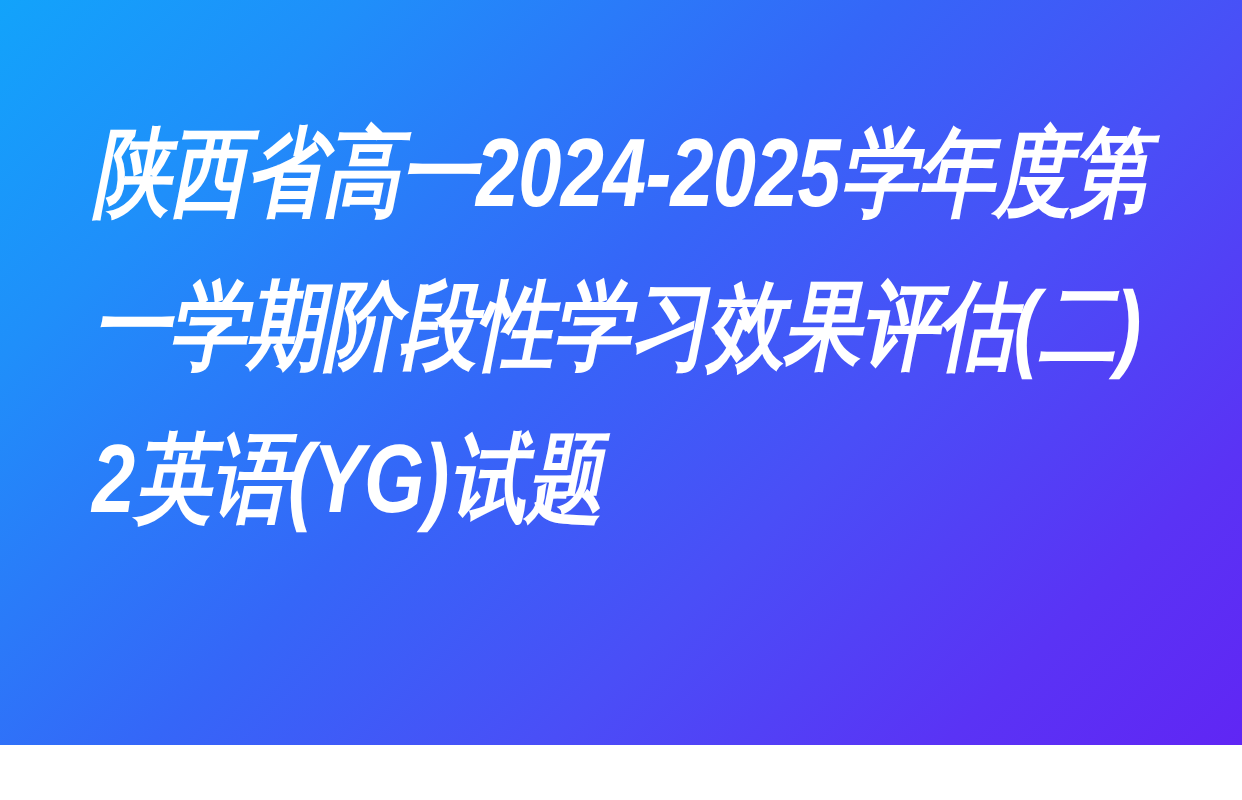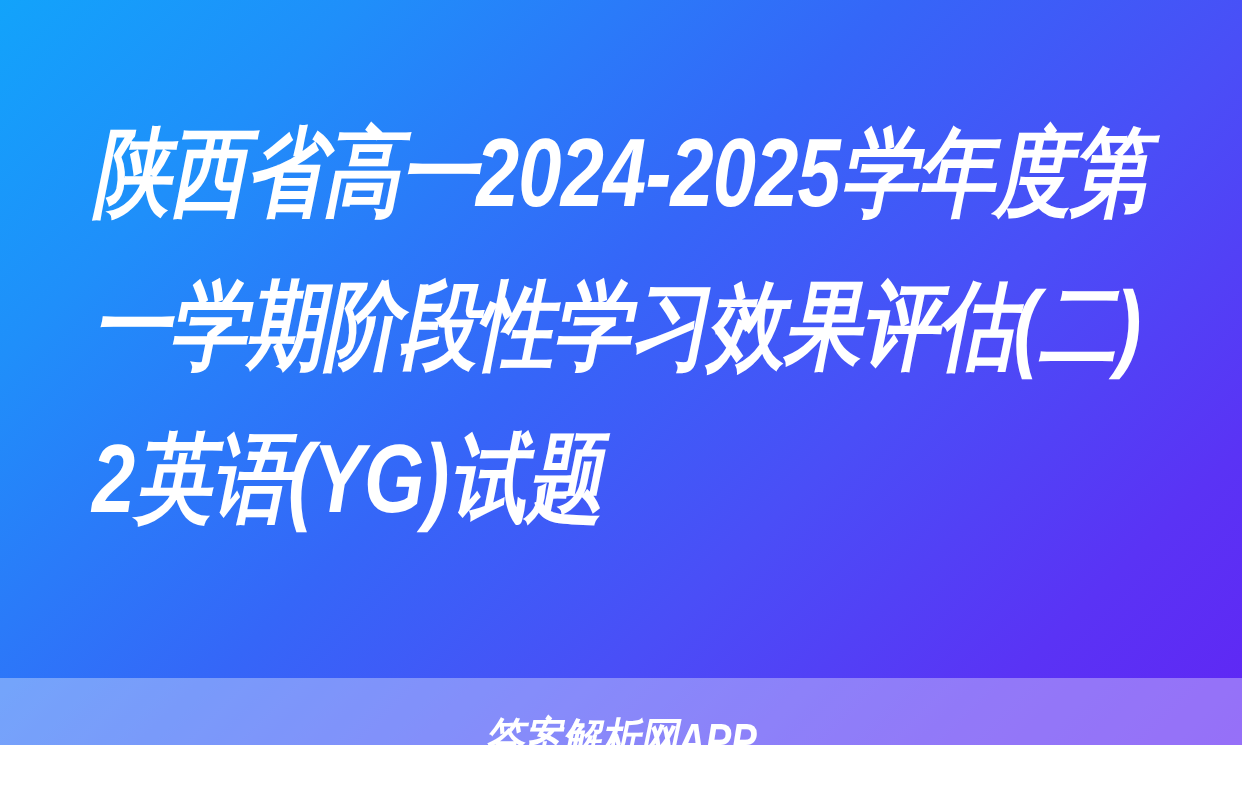--- a/index.html
+++ b/index.html
@@ -75,17 +75,14 @@
 </style>
 </head>
 <body>
 
 <div id="poster">
 
   <div class="headline-wrap">
     <h1 class="headline">陕西省高一2024-2025学年度第一学期阶段性学习效果评估(二)2英语(YG)试题</h1>
   </div>
 
-  <div class="footer-band">
-    <span class="footer-text">答案解析网APP</span>
-  </div>
 
 </div>
 
 </body></html>

